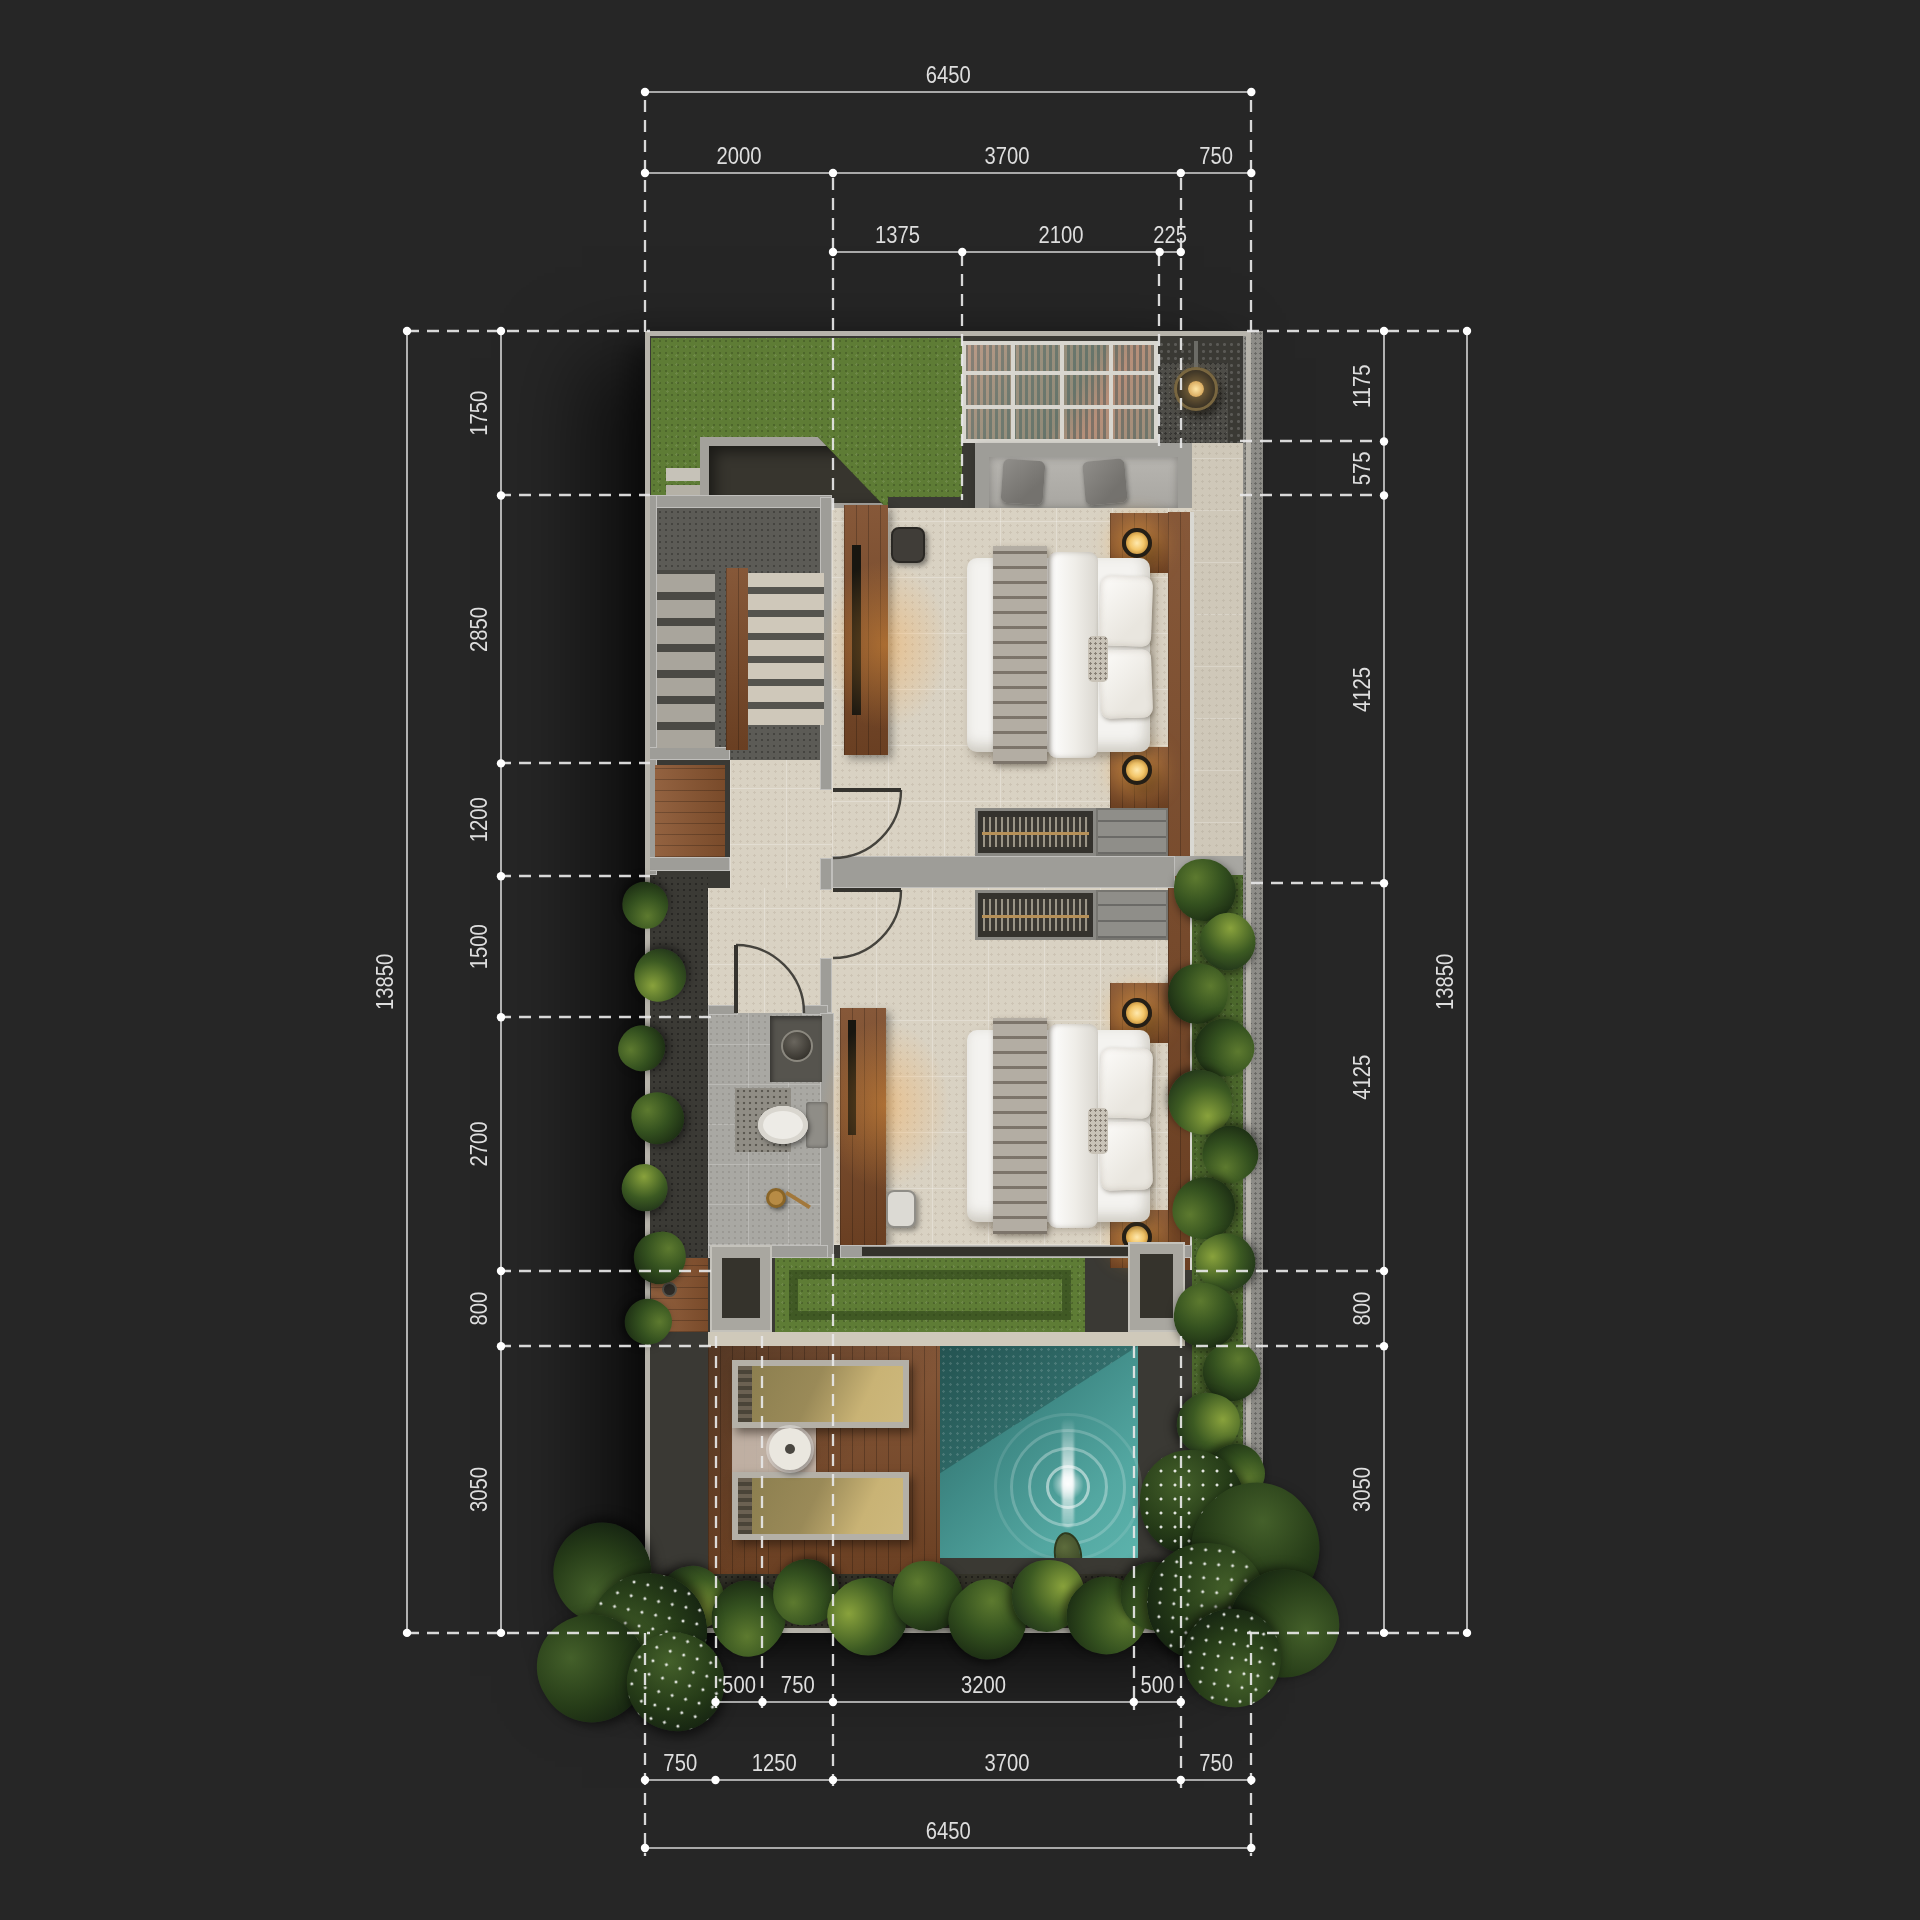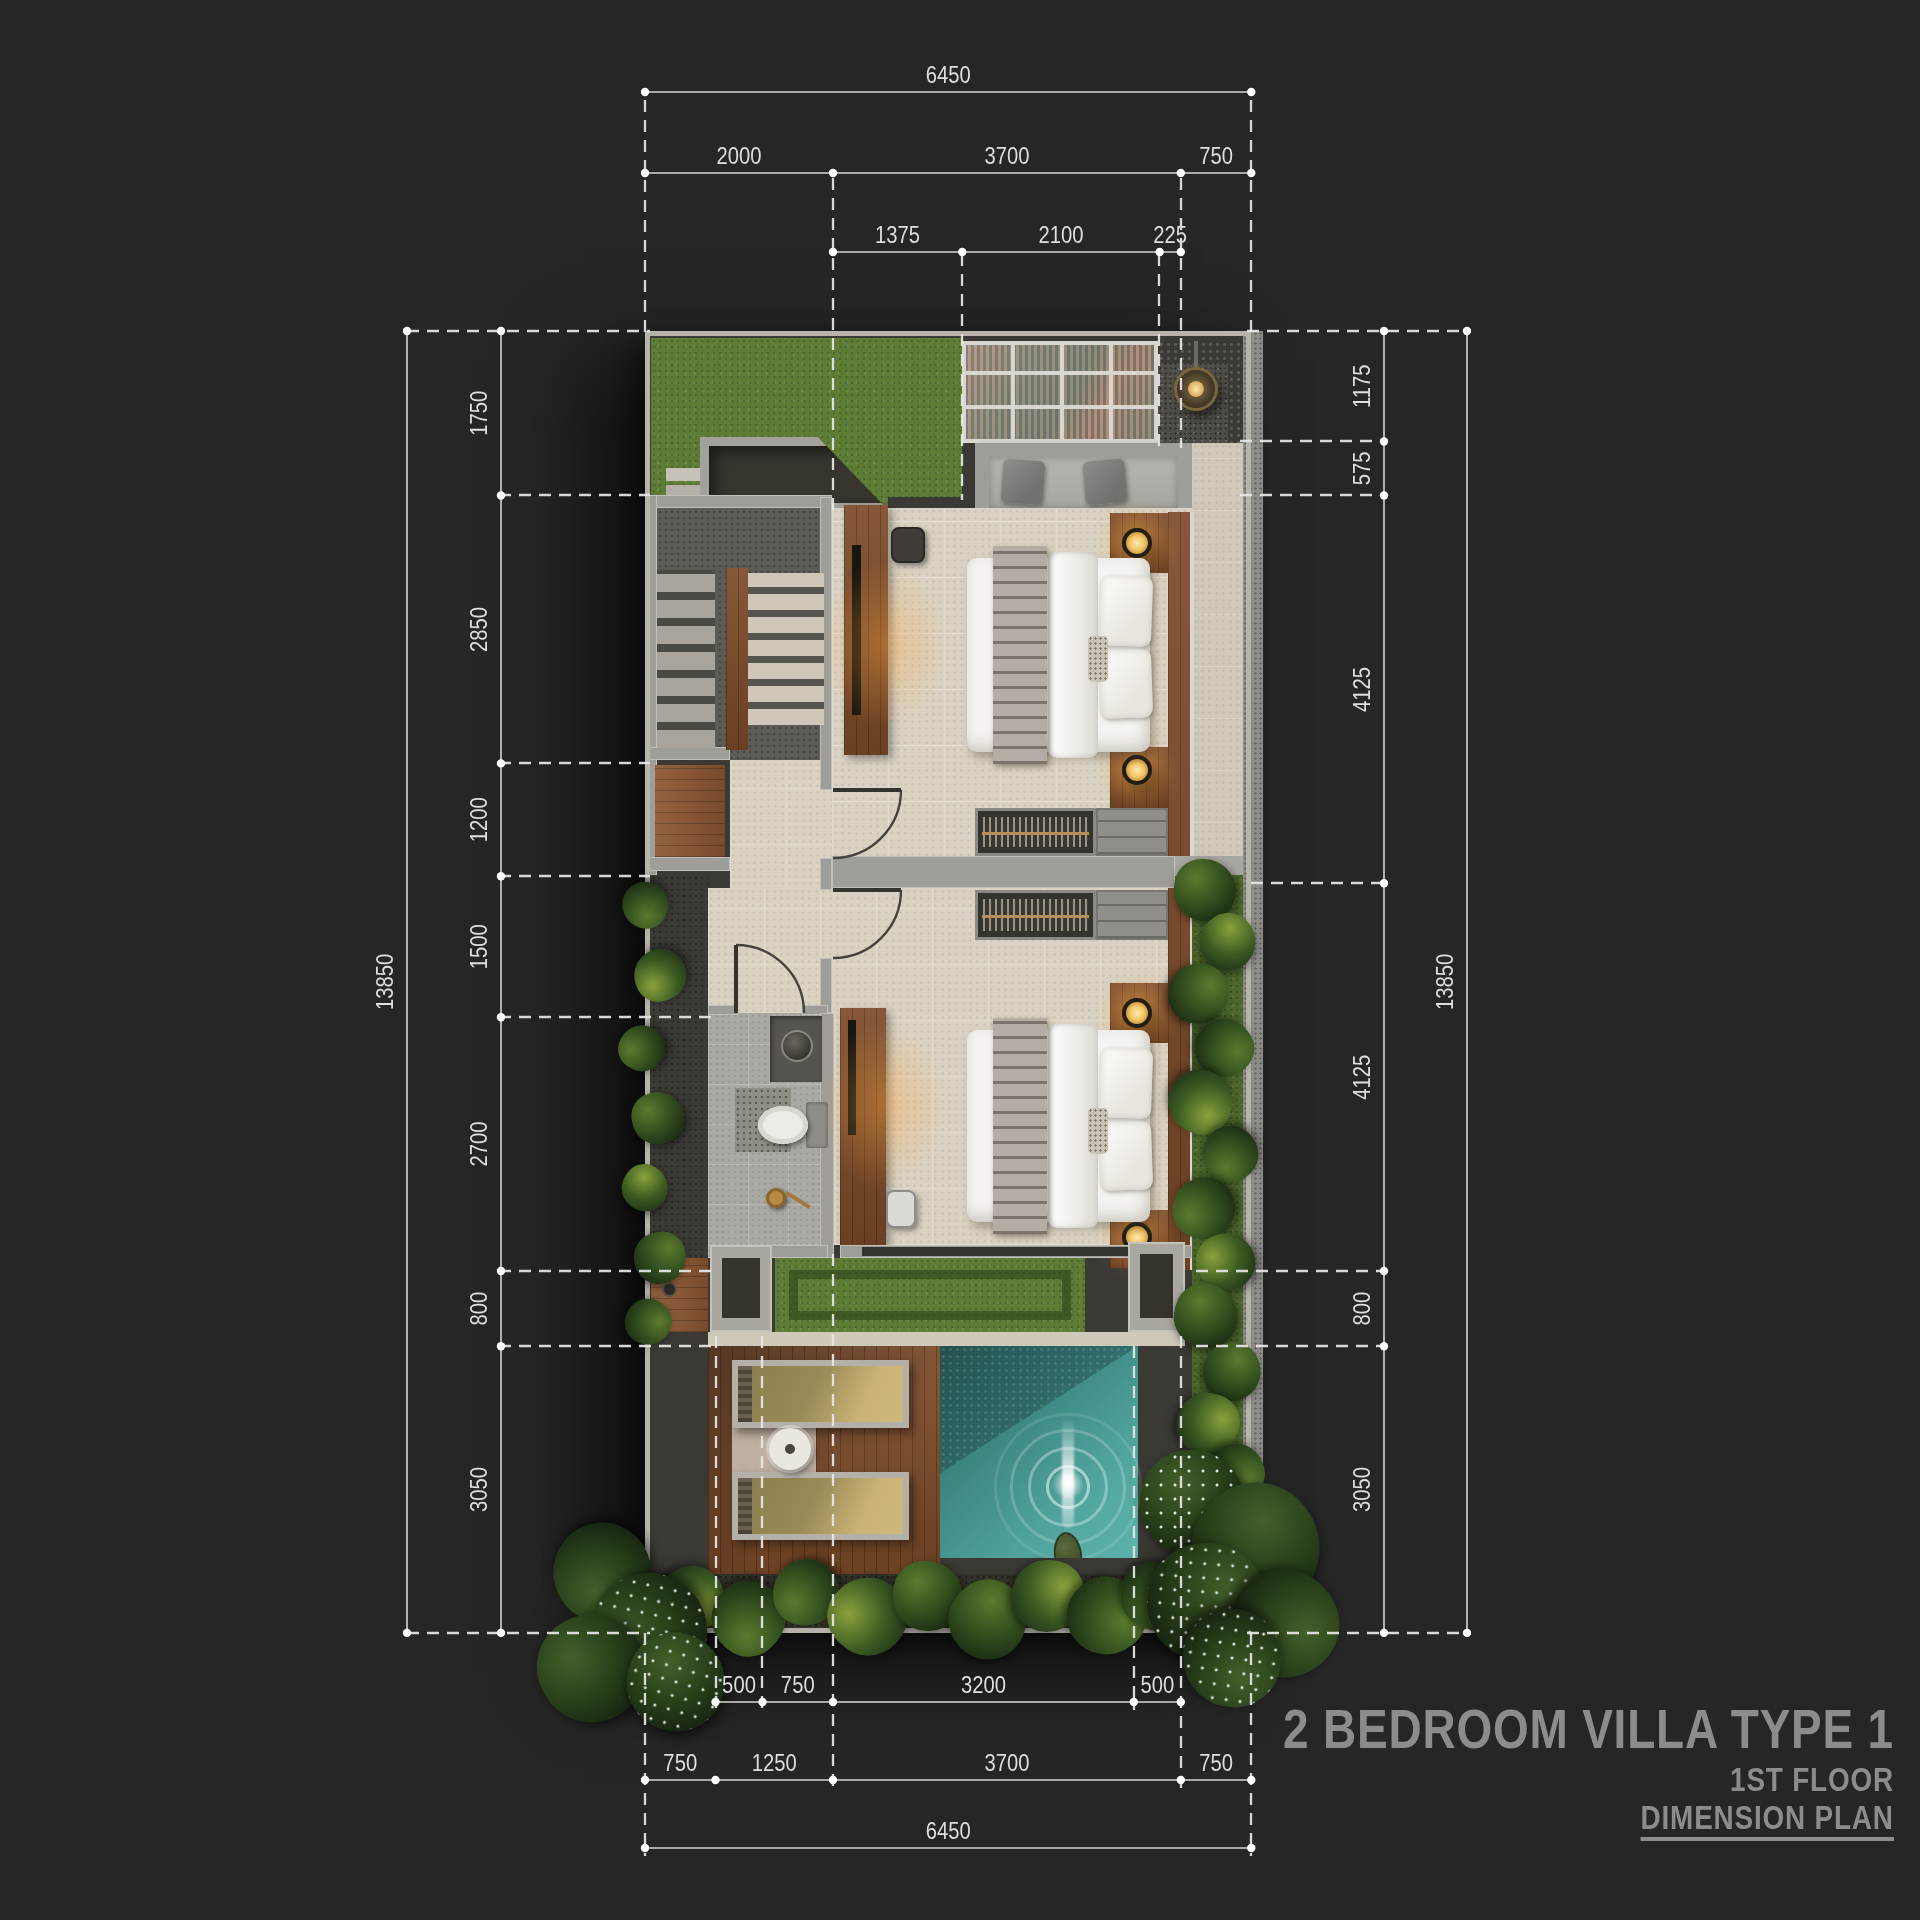--- a/index.html
+++ b/index.html
@@ -439,18 +439,13 @@
       <circle cx="1467" cy="1632.9" r="4.2" fill="#ffffff"></circle>
       <text text-anchor="middle" fill="#dedede" font-size="23" transform="translate(1453 981.95) rotate(-90) scale(0.88 1)">13850</text>
       <path d="M901 790 A68 68 0 0 1 833 858" fill="none" stroke="#45433d" stroke-width="2.4"></path>
       <path d="M833 790 L901 790" fill="none" stroke="#35332e" stroke-width="4"></path>
       <path d="M901 890 A68 68 0 0 1 833 958" fill="none" stroke="#45433d" stroke-width="2.4"></path>
       <path d="M833 890 L901 890" fill="none" stroke="#35332e" stroke-width="4"></path>
       <path d="M736 945 A68 68 0 0 1 804 1013" fill="none" stroke="#45433d" stroke-width="2.4"></path>
       <path d="M736 1013 L736 945" fill="none" stroke="#35332e" stroke-width="4"></path>
     </svg>
 
-  <div class="abs" id="title-block">
-    <div id="title-line1">2 BEDROOM VILLA TYPE 1</div>
-    <div id="title-line2">1ST FLOOR</div>
-    <div id="title-line3">DIMENSION PLAN</div>
-  </div>
 </div>
 
 </body></html>

